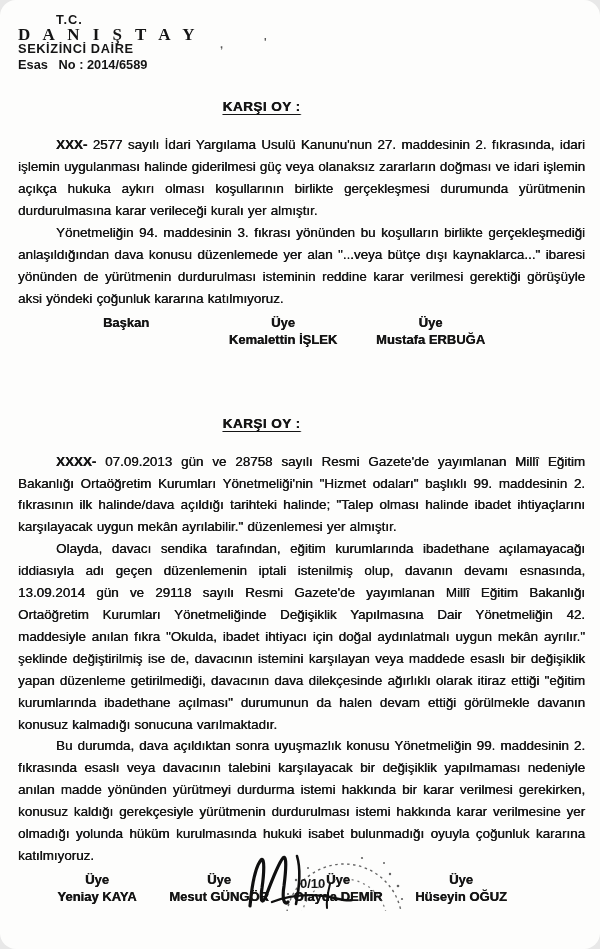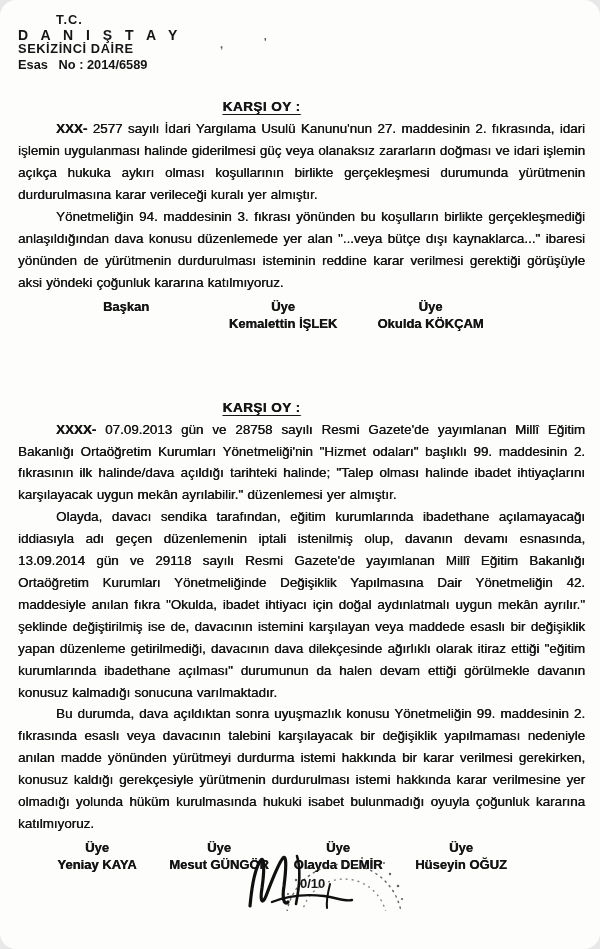--- a/index.html
+++ b/index.html
@@ -11,21 +11,21 @@
     font-family:"Liberation Sans", sans-serif;
     color:#151515;
     border-radius:16px;
     -webkit-font-smoothing:antialiased;
   }
   .scan-thick{ text-shadow:0.35px 0 0 currentColor; }
 
   
   .hdr{ padding:13px 0 0 18px; font-weight:bold; line-height:14.6px; font-size:12.8px;}
   .hdr-tc{ margin-left:38px; letter-spacing:1px;}
-  .hdr-court{ letter-spacing:4.5px; font-size:14px;}
+  .hdr-court{ letter-spacing:4.5px; font-size:17px;font-family:Liberation Serif, serif;}
   .hdr-chamber{ letter-spacing:0.6px;}
   .hdr-esas{ margin-top:1px; white-space:pre;}
 
   
   .artifact{ position:absolute; color:#5a5a5a; font-size:11px; font-weight:bold;}
   .artifact.a1{ left:220px; top:38px;}
   .artifact.a2{ left:264px; top:36px;}
 
   
   .content{ padding:0 15px 0 18px;}
@@ -36,21 +36,21 @@
   .sec-title span{ text-decoration:underline; text-underline-offset:3px;}
   .t1{ margin-top:27px;}
   .t2{ margin-top:64px;}
   .para{
     text-align:justify;
     font-size:13.4px; line-height:21.9px;
     text-indent:38px;
     word-spacing:0.5px;
     margin:0;
   }
-  .first-para{ margin-top:4px;}
+  .first-para{ margin-top:20px;}
   .lead{ font-weight:bold;}
 
   
   .sig-row{ position:relative; height:38px; margin-top:4px;}
   .sig{ position:absolute; text-align:center; font-weight:bold; font-size:13px; line-height:17.5px;}
   .r1 .c0{ left:18px;  width:180px;}
   .r1 .c1{ left:185px; width:160px;}
   .r1 .c2{ left:330px; width:165px;}
   .r2 .c0{ left:9px;   width:140px;}
   .r2 .c1{ left:131px; width:140px;}
@@ -89,21 +89,21 @@
     <div class="sig-row r1">
       <div class="sig c0">
         <div>Başkan</div>
       </div>
       <div class="sig c1">
         <div>Üye</div>
         <div>Kemalettin İŞLEK</div>
       </div>
       <div class="sig c2">
         <div>Üye</div>
-        <div>Okulda KÖKÇAM</div>
+        <div>Mustafa ERBUĞA</div>
       </div>
     </div>
 
     <div class="sec-title t2">
       <span>KARŞI OY :</span>
     </div>
 
     <p class="para first-para"><span class="lead">XXXX-</span><span> 07.09.2013 gün ve 28758 sayılı Resmi Gazete'de yayımlanan Millî Eğitim Bakanlığı Ortaöğretim Kurumları Yönetmeliği'nin "Hizmet odaları" başlıklı 99. maddesinin 2. fıkrasının ilk halinde/dava açıldığı tarihteki halinde; "Talep olması halinde ibadet ihtiyaçlarını karşılayacak uygun mekân ayrılabilir." düzenlemesi yer almıştır.</span></p>
 
     <p class="para"><span>Olayda, davacı sendika tarafından, eğitim kurumlarında ibadethane açılamayacağı iddiasıyla adı geçen düzenlemenin iptali istenilmiş olup, davanın devamı esnasında, 13.09.2014 gün ve 29118 sayılı Resmi Gazete'de yayımlanan Millî Eğitim Bakanlığı Ortaöğretim Kurumları Yönetmeliğinde Değişiklik Yapılmasına Dair Yönetmeliğin 42. maddesiyle anılan fıkra "Okulda, ibadet ihtiyacı için doğal aydınlatmalı uygun mekân ayrılır." şeklinde değiştirilmiş ise de, davacının istemini karşılayan veya maddede esaslı bir değişiklik yapan düzenleme getirilmediği, davacının dava dilekçesinde ağırlıklı olarak itiraz ettiği "eğitim kurumlarında ibadethane açılması" durumunun da halen devam ettiği görülmekle davanın konusuz kalmadığı sonucuna varılmaktadır.</span></p>

